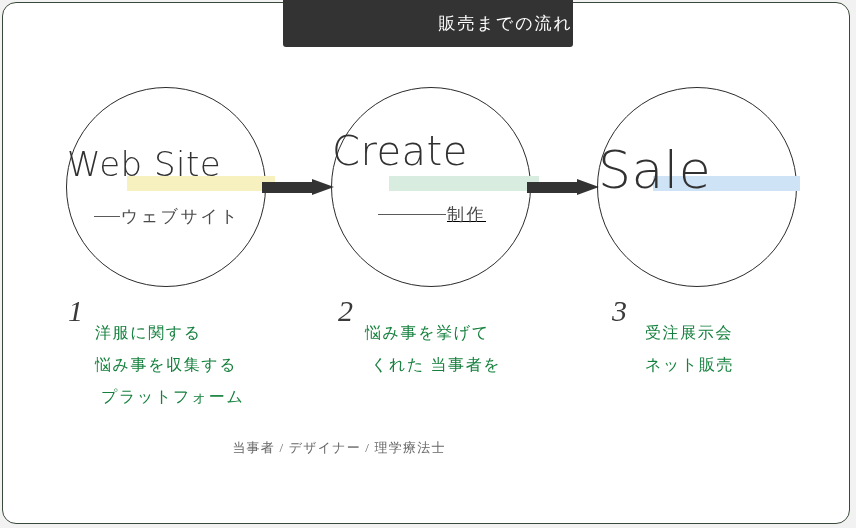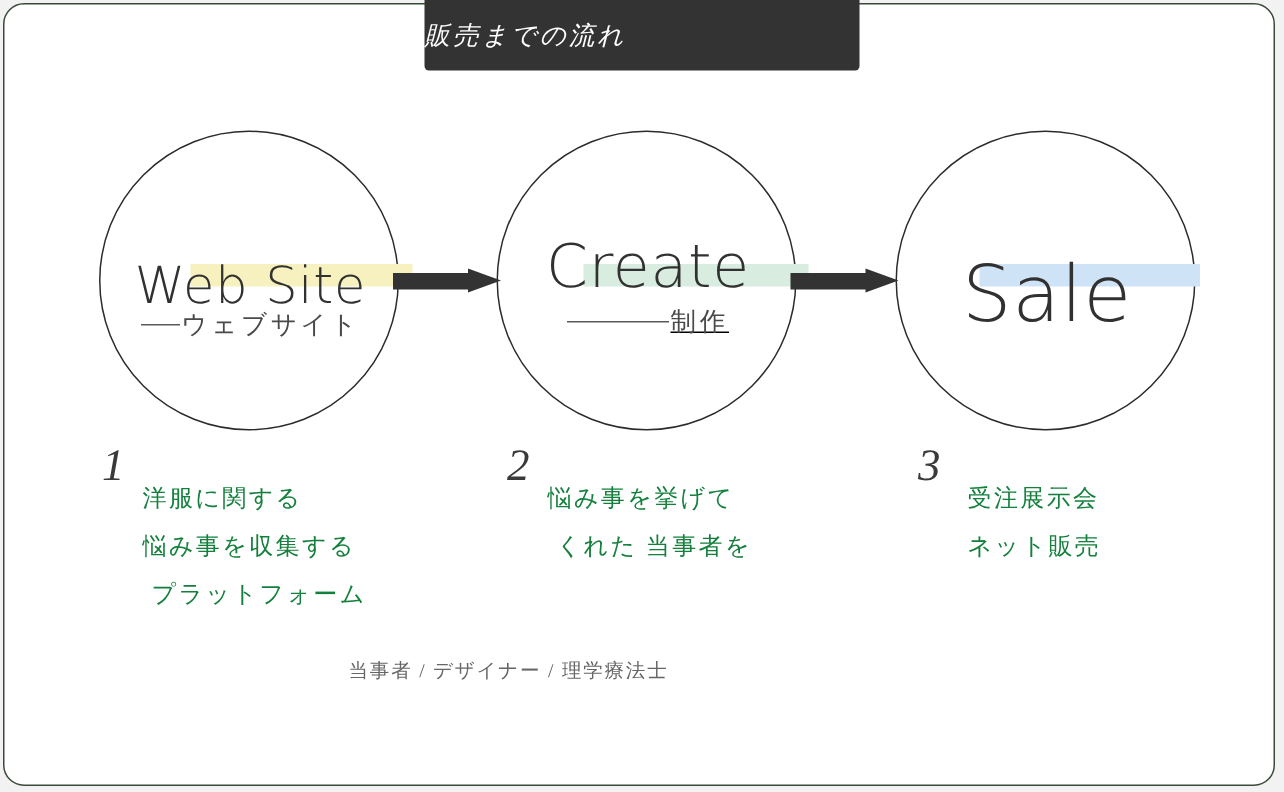--- a/index.html
+++ b/index.html
@@ -35,22 +35,21 @@
   #banner {
     position: absolute;
     left: 283px;
     top: 0px;
     width: 290px;
     height: 47px;
     background: #333333;
     border-radius: 0 0 3px 3px;
     display: flex;
     align-items: center;
-    justify-content: flex-start;
-    font-style: italic;
+    justify-content: flex-end;
   }
   #banner-title {
     color: #ffffff;
     font-size: 17px;
     letter-spacing: 2px;
     font-family: "Liberation Serif", "DejaVu Serif", serif;
     white-space: nowrap;
   }
   
   .circle {
@@ -78,27 +77,25 @@
     height: 15px;
     border-radius: 0px;
   }
   #hl-1 { left: 60px;  top: 88px; width: 148px; background: #f6f1bf; }
   #hl-2 { left: 57px;  top: 88px; width: 150px; background: #d8ece0; }
   #hl-3 { left: 55px;  top: 88px; width: 147px; background: #cfe3f7; }
 
   .en-title {
     position: absolute;
     width: 200px;
-    text-align: center;
     font-family: "DejaVu Sans", "Liberation Sans", sans-serif;
     font-weight: 300;
     color: #313131;
     letter-spacing: 0.5px;
     white-space: nowrap;
-    margin-top: 27px;
   }
   #en-1 { top: 56px; left: 0px;  font-size: 34px; }
   #en-2 { top: 40px; left: 0px;  font-size: 40px; }
   #en-3 { top: 52px; left: 0px;  font-size: 52px; }
 
   .jp-sub-row {
     position: absolute;
     width: 200px;
     display: flex;
     align-items: center;

